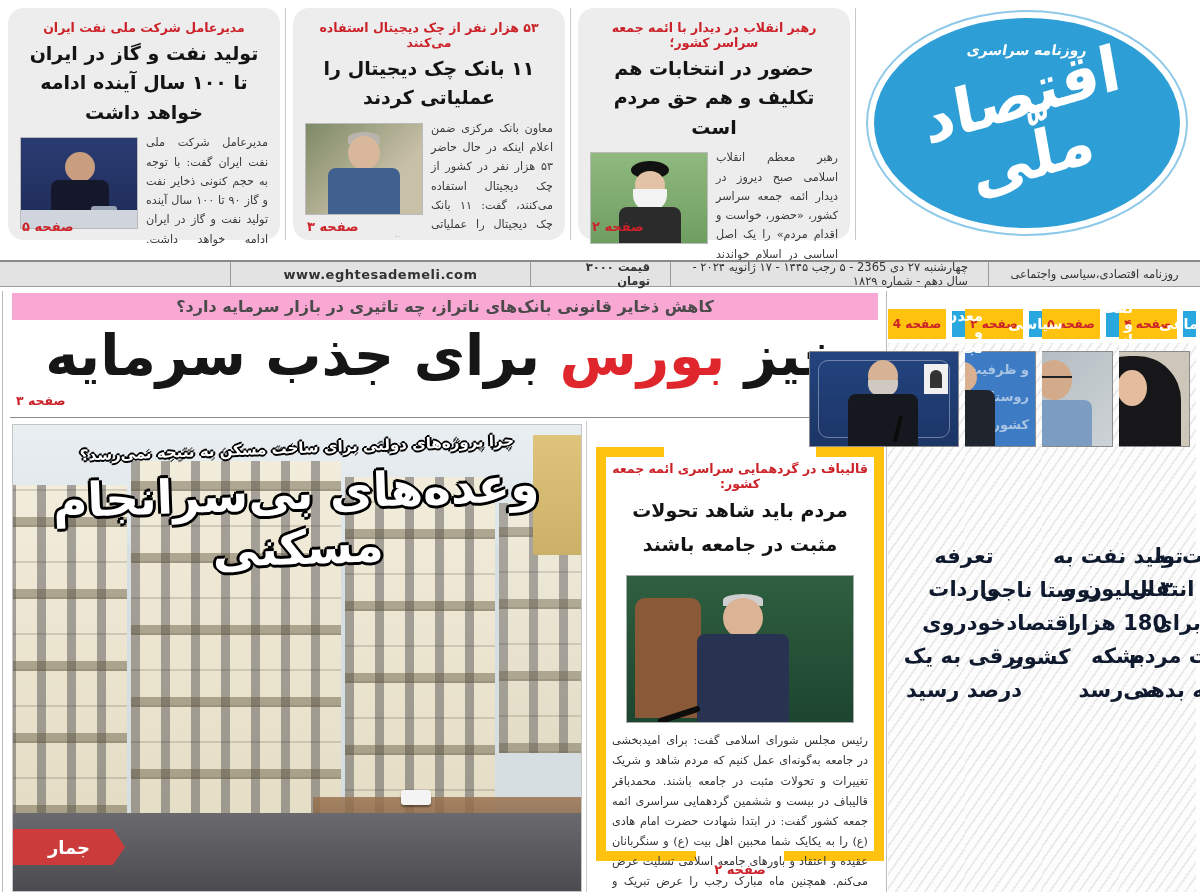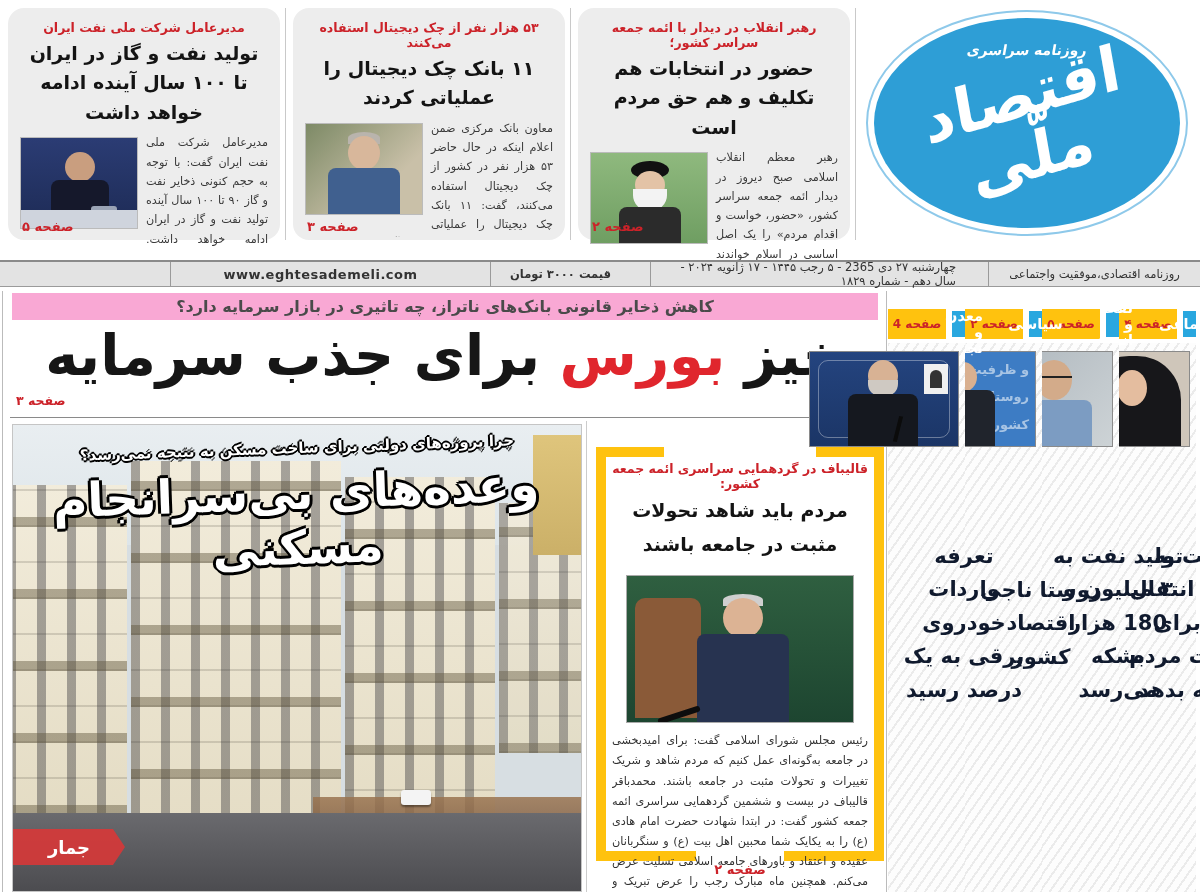--- a/index.html
+++ b/index.html
@@ -40,21 +40,21 @@
   .m-ellipse-outer { position:absolute; inset:4px; border-radius:50%; border:2px solid #8ec9ea; background:#fff; padding:6px; }
   .m-ellipse { position:relative; width:100%; height:100%; border-radius:50%; background:#2e9ed6; overflow:hidden; }
   .m-tagline { position:absolute; top:24px; left:0; right:0; text-align:center; color:#fff; font-size:14px; font-weight:bold; transform:skewX(-10deg); }
   .m-title { position:absolute; top:46px; left:-20px; right:-20px; text-align:center; color:#fff;
              font-size:62px; font-weight:bold; transform:rotate(-16deg) skewX(-6deg); line-height:1; }
 
   
   .infobar { position:absolute; top:260px; left:0; width:1200px; height:27px; background:#e3e3e3;
              border-top:2px solid #8a8a8a; border-bottom:1px solid #9a9a9a; display:flex; direction:rtl;
              align-items:center; font-size:11.5px; color:#333; }
-  .seg { height:100%; display:flex; align-items:center; justify-content:center; border-left:1px solid #9a9a9a; padding:0 12px;margin-left:20px; }
+  .seg { height:100%; display:flex; align-items:center; justify-content:center; border-left:1px solid #9a9a9a; padding:0 20px; }
   .seg.edition { width:212px; }
   .seg.date { width:318px; }
   .seg.price { width:140px; font-weight:bold; }
   .seg.url { width:300px; font-weight:bold; font-size:13px; letter-spacing:.5px; direction:ltr; }
   .seg.spacer { flex:1; border-left:none; }
 
   
   .lower { position:absolute; top:291px; left:0; width:1200px; height:601px; }
   .mainzone { position:absolute; left:2px; top:0; width:884px; height:601px; border-right:0; }
   .mainzone .edge { position:absolute; left:0; top:0; width:1px; height:601px; background:#bbb; }
@@ -219,21 +219,21 @@
   <div class="masthead">
     <div class="m-ellipse-outer">
       <div class="m-ellipse">
         <div class="m-tagline">روزنامه سراسری</div>
         <div class="m-title">اقتصاد ملّی</div>
       </div>
     </div>
   </div>
 
   <div class="infobar">
-    <div class="seg edition">روزنامه اقتصادی،موفقیت واجتماعی</div>
+    <div class="seg edition">روزنامه اقتصادی،سیاسی واجتماعی</div>
     <div class="seg date">چهارشنبه ۲۷ دی 2365 - ۵ رجب ۱۴۴۵ - ۱۷ ژانویه ۲۰۲۴ - سال دهم - شماره ۱۸۲۹</div>
     <div class="seg price">قیمت ۳۰۰۰ تومان</div>
     <div class="seg url">www.eghtesademeli.com</div>
     <div class="seg spacer"></div>
   </div>
 
   <div class="lower">
     <div class="divider-main-side"></div>
 
     <section class="mainzone">

